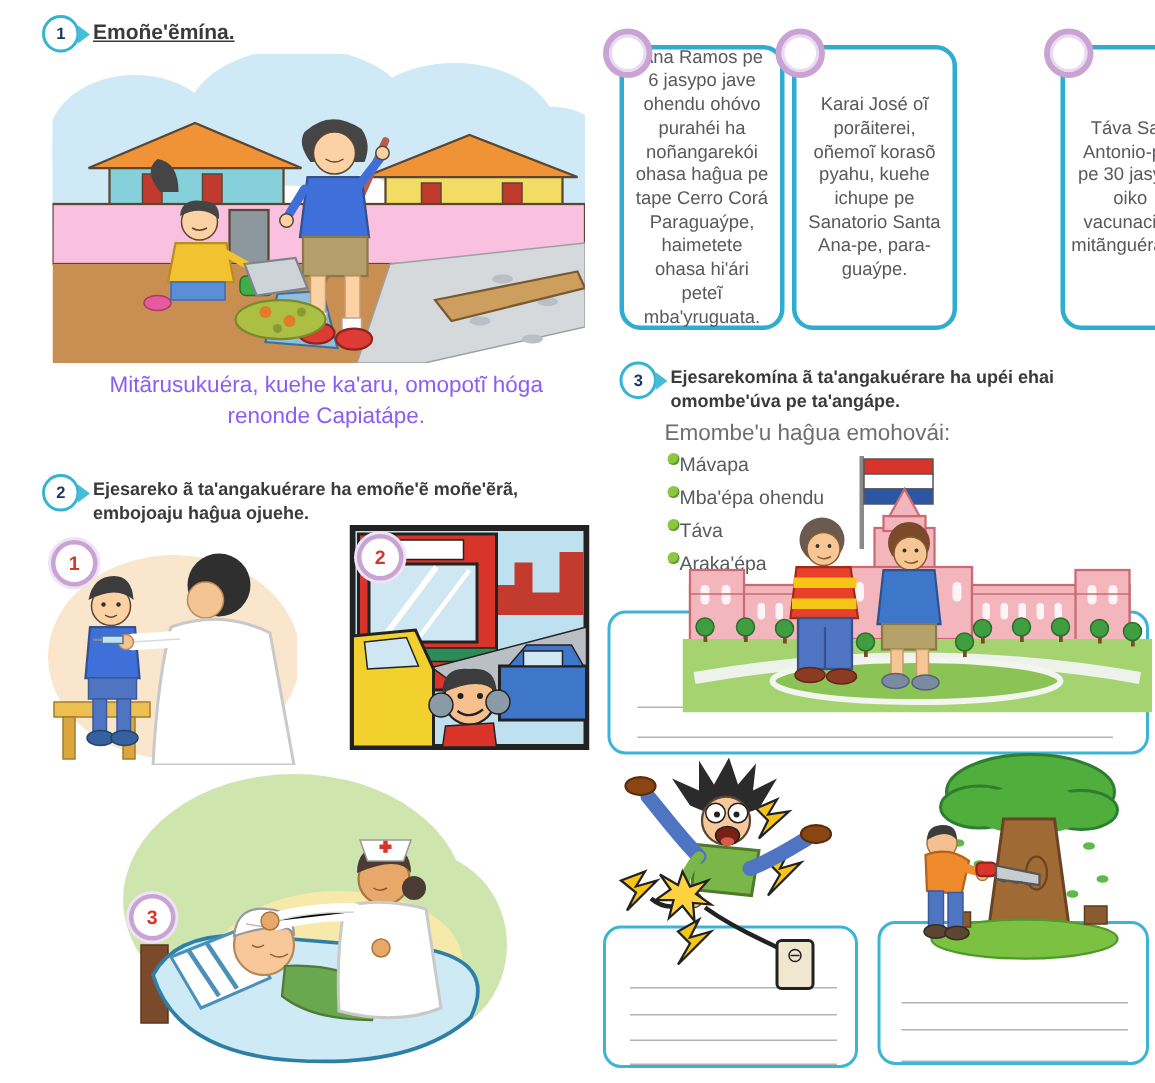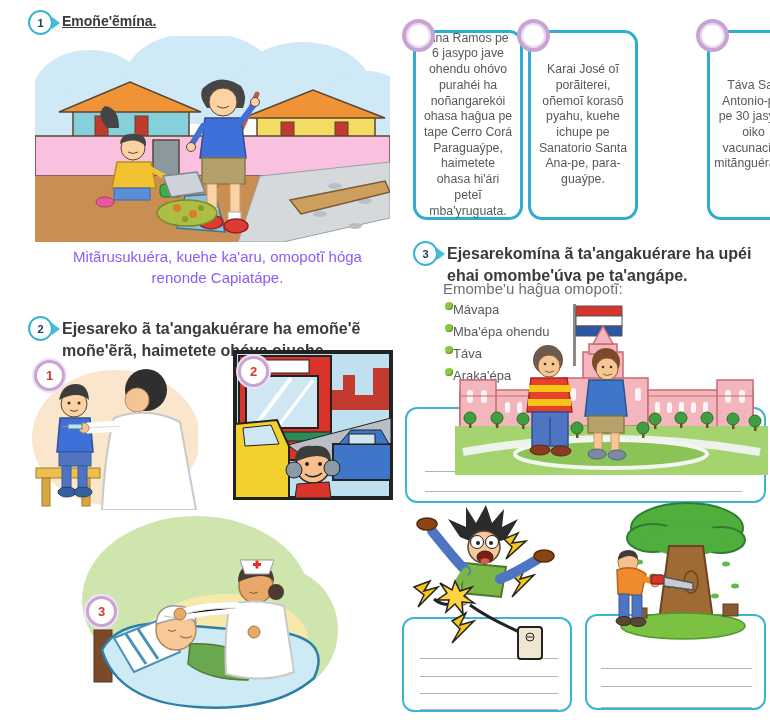--- a/index.html
+++ b/index.html
@@ -7,21 +7,21 @@
         font-family:"Liberation Sans",sans-serif;}
 
   
   .sec-header{position:absolute;display:flex;align-items:flex-start;gap:9px;}
   .num-badge{position:relative;flex:0 0 auto;width:21px;height:21px;border:2px solid #36b2d2;
              border-radius:50%;background:#fff;display:flex;align-items:center;justify-content:center;
              font-size:11px;font-weight:bold;color:#17375e;}
   .nb-arrow{position:absolute;left:22px;top:5px;width:0;height:0;
             border-top:6px solid transparent;border-bottom:6px solid transparent;
             border-left:8px solid #47bcd6;}
-  .sec-title{font-size:16px;font-weight:bold;color:#3a3a3a;line-height:1.35;padding-top:2px;}
+  .sec-title{font-size:12px;font-weight:bold;color:#3a3a3a;line-height:1.35;padding-top:2px;}
 
   
   .pic-badge{position:absolute;width:25px;height:25px;border-radius:50%;background:#fff;
              border:3px solid #c9a3d4;box-shadow:0 0 0 2px #efe3f5;z-index:5;
              display:flex;align-items:center;justify-content:center;
              font-size:13px;font-weight:bold;color:#d6372c;}
 
   
   .card{position:absolute;top:30px;height:190px;border:3px solid #2fadd1;border-radius:14px;
         background:#fff;display:flex;align-items:center;justify-content:center;box-sizing:border-box;}
@@ -136,21 +136,21 @@
   <div class="card" style="left:659px;width:93px;margin-left:48px;">
     <span class="card-ring"></span>
     <div class="card-text">Táva San Antonio-pe, pe 30 jasypo oiko vacunación mitãnguérape.</div>
   </div>
 
   <div class="sec-header" style="left:28px;top:316px;width:365px;">
     <span class="num-badge">
       <span>2</span>
       <span class="nb-arrow"></span>
     </span>
-    <span class="sec-title" style="width:335px;">Ejesareko ã ta'angakuérare ha emoñe'ẽ moñe'ẽrã, haimetete ohóva ojuehe.</span>
+    <span class="sec-title" style="width:335px;">Ejesareko ã ta'angakuérare ha emoñe'ẽ moñe'ẽrã, embojoaju haĝua ojuehe.</span>
   </div>
 
   <div class="pic-badge" style="left:34px;top:360px;">
     <span>1</span>
     </div>
   <div class="pic-badge" style="left:238px;top:356px;">
     <span>2</span>
     </div>
   <div class="pic-badge" style="left:86px;top:596px;">
     <span>3</span>
@@ -246,21 +246,21 @@
   </svg>
 
   <div class="sec-header" style="left:413px;top:241px;width:345px;">
     <span class="num-badge">
       <span>3</span>
       <span class="nb-arrow"></span>
     </span>
     <span class="sec-title" style="width:305px;">Ejesarekomína ã ta'angakuérare ha upéi ehai omombe'úva pe ta'angápe.</span>
   </div>
 
-  <div class="subtitle" style="left:443px;top:280px;">Emombe'u haĝua omopotĩ:</div>
+  <div class="subtitle" style="left:443px;top:280px;">Emombe'u haĝua emohovái:</div>
 
   <div class="bullets" style="left:445px;top:302px;">
     <div class="bullet-row">
       <span class="bullet-dot"></span>
       <span class="bullet-label">Mávapa</span>
     </div>
     <div class="bullet-row">
       <span class="bullet-dot"></span>
       <span class="bullet-label">Mba'épa ohendu</span>
     </div>

